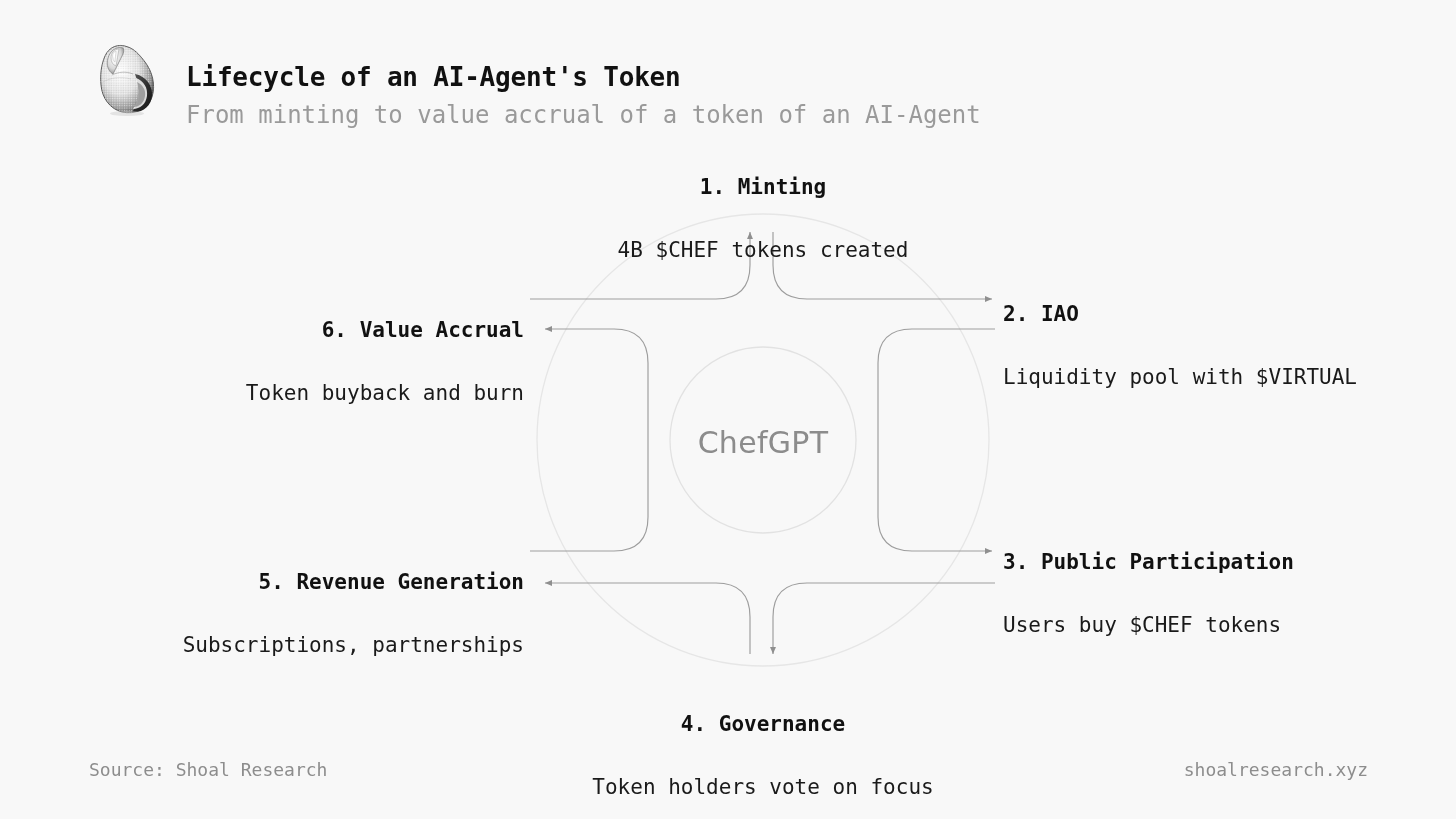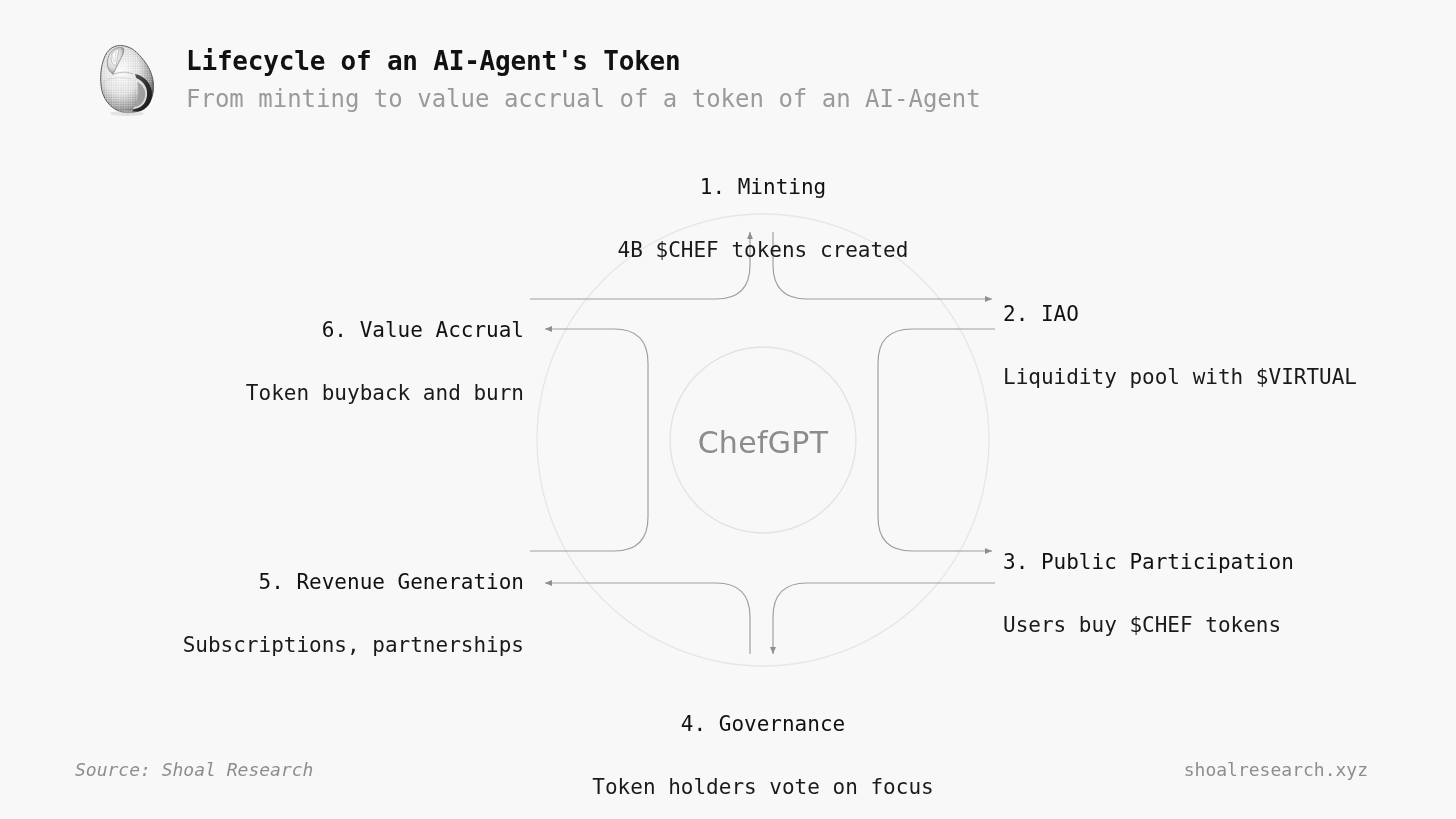--- a/index.html
+++ b/index.html
@@ -25,21 +25,21 @@
     align-items: flex-start;
     gap: 22px;
   }
   #logo-wrap {
     width: 76px;
     height: 80px;
     position: relative;
     flex: none;
   }
   #logo-wrap svg { display: block; }
-  #title-block { padding-top: 8px; }
+  #title-block { padding-top: 8px; margin-top: 16px; }
   #page-title {
     font-size: 26px;
     font-weight: 700;
     color: #111111;
     letter-spacing: -0.2px;
     line-height: 1.22;
     white-space: pre;
   }
   #page-subtitle {
     font-size: 24px;
@@ -62,21 +62,21 @@
   }
 
   
   .stage {
     position: absolute;
     white-space: pre;
     line-height: 1.0;
   }
   .stage .stage-title {
     font-size: 21px;
-    font-weight: 400;
+    font-weight: 700;
     color: #111111;
     display: block;
     white-space: pre;
   }
   .stage .stage-desc {
     font-size: 21px;
     font-weight: 400;
     color: #1a1a1a;
     display: block;
     margin-top: 10px;
@@ -103,26 +103,25 @@
     font-family: "DejaVu Sans", "Liberation Sans", sans-serif;
     font-size: 30px;
     color: #8c8c8c;
     letter-spacing: 0.3px;
     white-space: pre;
   }
 
   
   #footer-source {
     position: absolute;
-    left: 75px;
+    left: 89px;
     top: 759px;
     font-size: 18px;
     color: #8d8d8d;
     white-space: pre;
-    font-style: italic;
   }
   #footer-site {
     position: absolute;
     right: 88px;
     top: 759px;
     font-size: 18px;
     color: #8d8d8d;
     white-space: pre;
   }
 </style>

